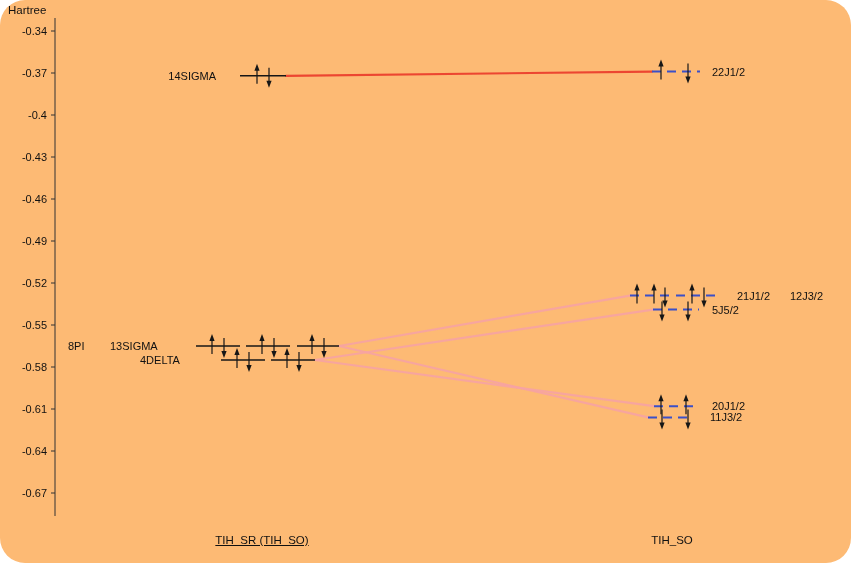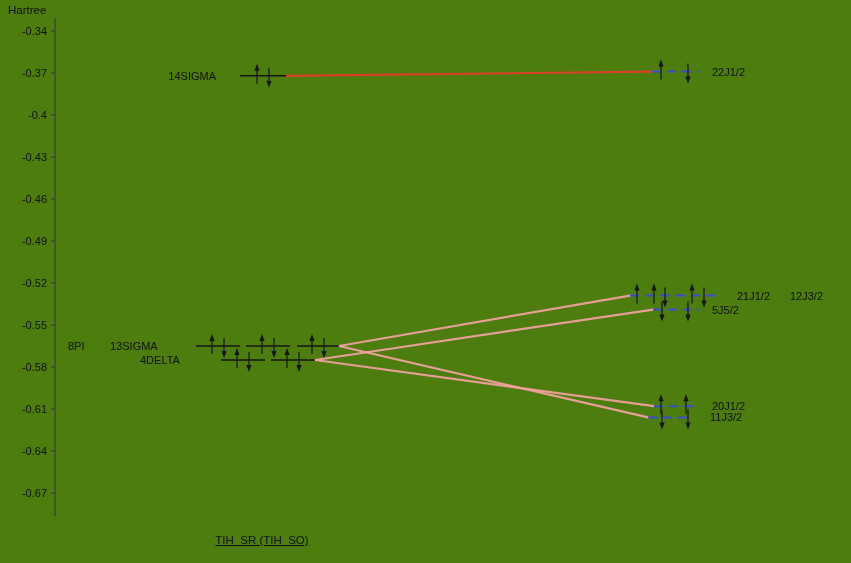--- a/index.html
+++ b/index.html
@@ -1,17 +1,17 @@
 <!DOCTYPE html>
 <html><head>
 <meta charset="utf-8">
 <style>
   html,body{margin:0;padding:0;background:#ffffff;}
   body{font-family:"Liberation Sans","DejaVu Sans",sans-serif;color:#111111;}
-  .stage{position:relative;width:851px;height:563px;background:#4d7c0f;overflow:hidden;}
+  .stage{position:relative;width:851px;height:563px;background:#fdba74;overflow:hidden;border-radius:25px;}
   .stage svg{position:absolute;left:0;top:0;}
   .axis-title{position:absolute;left:8px;top:4px;font-size:11.5px;color:#111;}
   .col-label{position:absolute;top:534px;width:220px;text-align:center;font-size:11.5px;color:#111;}
   .col-label.left{left:152px;text-decoration:underline;}
   .col-label.right{left:562px;}
   text{font-family:"Liberation Sans","DejaVu Sans",sans-serif;}
 </style>
 </head>
 <body>
 
@@ -115,13 +115,14 @@
       <text x="110" y="349.9999999999999" text-anchor="start" font-size="11" fill="#111111">13SIGMA</text>
       <text x="140" y="363.9999999999999" text-anchor="start" font-size="11" fill="#111111">4DELTA</text>
       <text x="712" y="75.59999999999997" text-anchor="start" font-size="11" fill="#111111">22J1/2</text>
       <text x="737" y="299.6" text-anchor="start" font-size="11" fill="#111111">21J1/2</text>
       <text x="790" y="299.6" text-anchor="start" font-size="11" fill="#111111">12J3/2</text>
       <text x="712" y="313.6" text-anchor="start" font-size="11" fill="#111111">5J5/2</text>
       <text x="712" y="410.19999999999993" text-anchor="start" font-size="11" fill="#111111">20J1/2</text>
       <text x="710" y="421.4" text-anchor="start" font-size="11" fill="#111111">11J3/2</text>
     </svg>
   <div class="col-label left">TIH_SR (TIH_SO)</div>
+  <div class="col-label right">TIH_SO</div>
 </div>
 
 </body></html>

